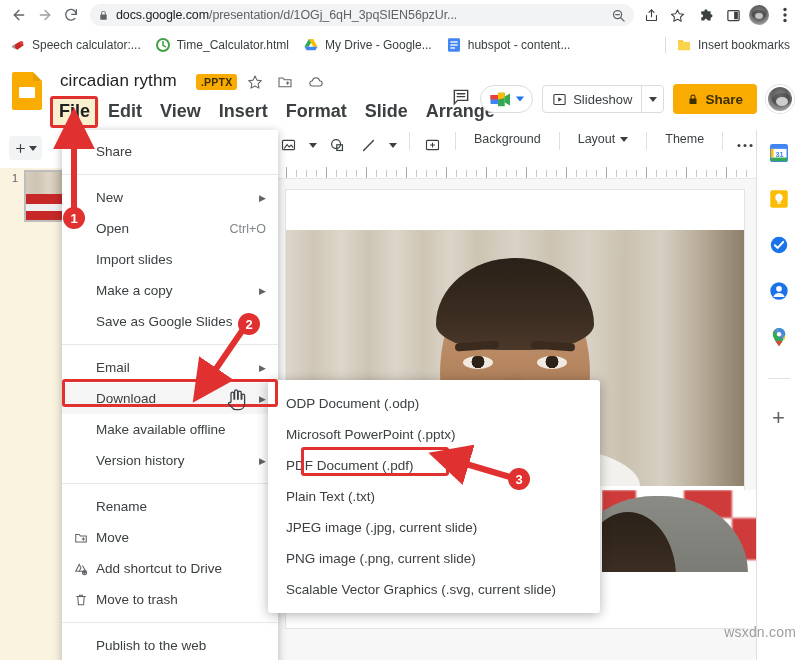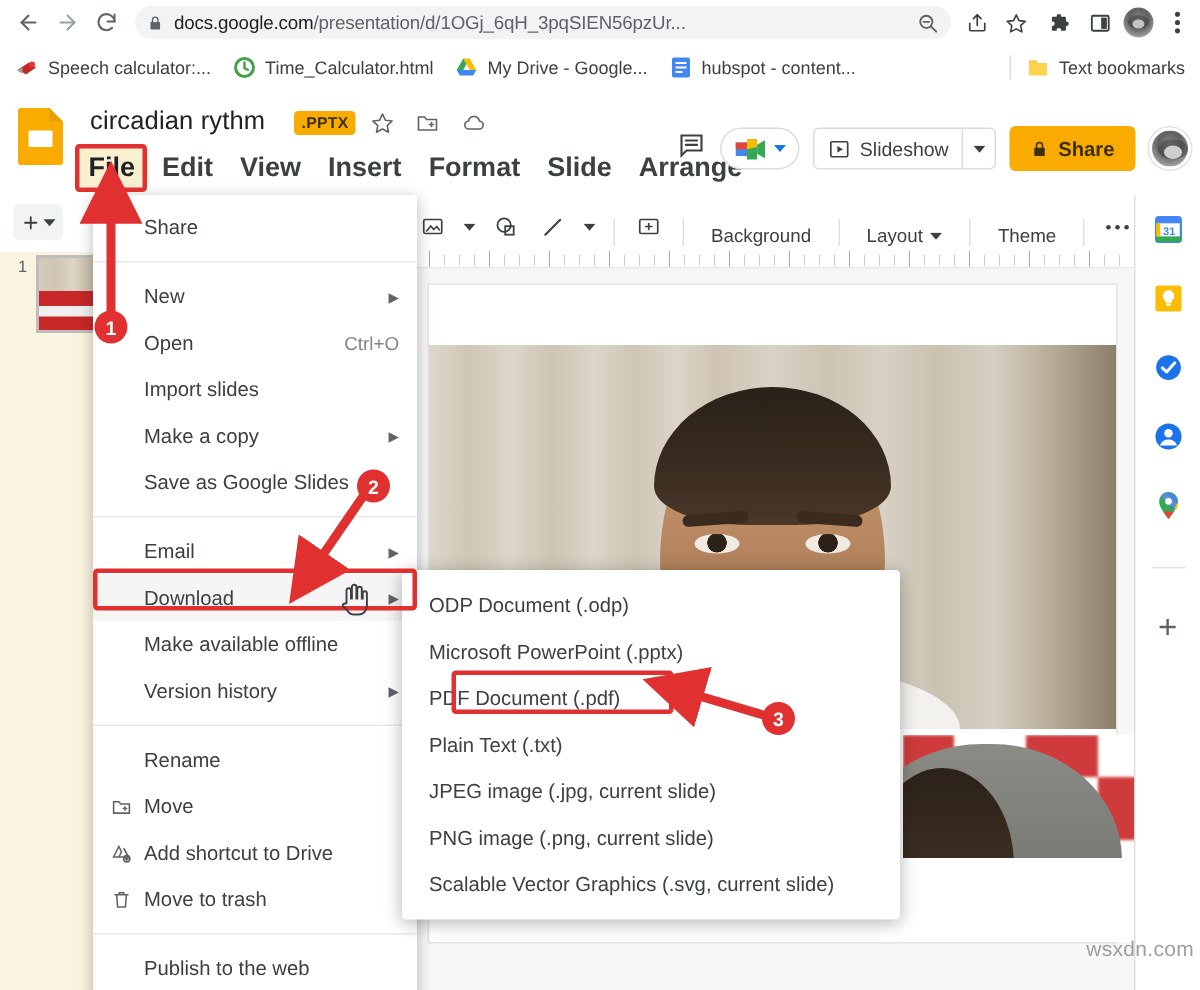--- a/index.html
+++ b/index.html
@@ -117,21 +117,21 @@
     border-radius:50%; background:#3f3f3f; opacity:.5;
   }
   .hdr-avatar::after{
     content:""; position:absolute; left:8px; top:10px; width:12px; height:9px;
     border-radius:50%; background:#ececec; opacity:.8;
   }
 
   
   .toolbar2 {
     position:absolute; left:276px; top:132px; height:32px;
-    display:flex; align-items:flex-end; gap:6px; color:#3c4043;
+    display:flex; align-items:flex-start; gap:6px; color:#3c4043;
   }
   .tb-btn { display:flex; align-items:center; justify-content:center; height:26px; padding:0 4px; border-radius:3px; }
   .tb-text { font-size:12.5px; color:#3c4043; padding:0 8px; white-space:nowrap; }
   .tb-sep { width:1px; height:18px; background:#e0e0e0; margin:0 4px; }
   .tb-collapse { position:absolute; right:18px; top:136px; color:#5f6368; }
 
   
   .slide-panel {
     position:absolute; left:0; top:130px; width:66px; height:530px;
     background:#fff; border-right:1px solid #e0e0e0;
@@ -408,21 +408,21 @@
     </div>
     <div style="flex:1"></div>
     <div class="bm-sep"></div>
     <div class="bm" style="margin-right:4px;">
       <span class="bm-ico">
         <svg width="16" height="16" viewBox="0 0 24 24">
             <path d="M3 5h7l2 2.5h9V20H3z" fill="#fcd34d"></path>
             <path d="M3 5h7l2 2.5H3z" fill="#f7c948"></path>
           </svg>
       </span>
-      <span class="bm-label">Text bookmarks</span>
+      <span class="bm-label">Insert bookmarks</span>
     </div>
   </div>
 
   <div class="app-header">
     <div class="slides-logo"></div>
     <div class="doc-title">circadian rythm</div>
     <div class="pptx-badge">.PPTX</div>
 
     <div class="hdr-ico" style="left:247px;">
       <svg width="16" height="16" viewBox="0 0 24 24" fill="none" stroke="#5f6368" stroke-width="1.6" stroke-linejoin="round">

